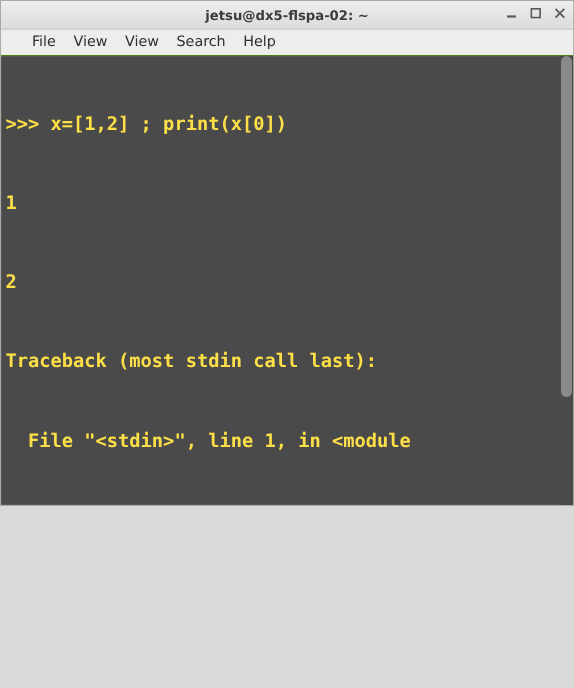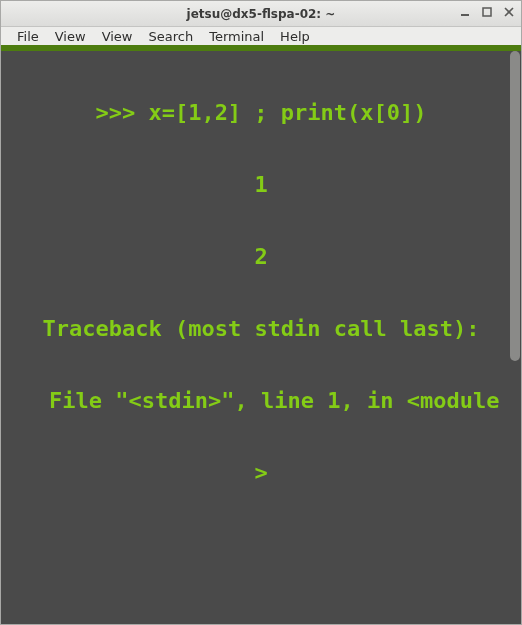--- a/index.html
+++ b/index.html
@@ -5,21 +5,21 @@
   * { margin: 0; padding: 0; box-sizing: border-box; }
   html, body {
     width: 522px;
     height: 625px;
     font-family: "DejaVu Sans", "Liberation Sans", Arial, sans-serif;
     background: #d9d9d7;
     overflow: hidden;
   }
   .window {
     width: 522px;
-    height: 625px;
+    height: 460px;
     background: #e8e8e6;
     display: flex;
     flex-direction: column;
     border: 1px solid #a8a8a6;
   }
   .titlebar {
     height: 26px;
     background: linear-gradient(to bottom, #ededeb, #dcdcda);
     display: flex;
     align-items: center;
@@ -49,42 +49,41 @@
     color: #5a5a58;
     cursor: pointer;
     line-height: 1;
   }
   .win-btn svg { display:block; }
   .menubar {
     height: 24px;
     background: #ededeb;
     display: flex;
     align-items: center;
-    padding: 0 8px;
-    border-bottom: 6px solid #4d7c0f;
+    padding: 0 20px;
+    border-bottom: 1px solid #4d7c0f;
   }
   .menu-item {
     padding: 3px 8px;
     font-size: 13px;
     color: #2e2e2d;
     cursor: pointer;
   }
   .terminal-area {
     flex: 1;
     background: #4a4a4a;
-    color: #84cc16;
+    color: #fde047;
     font-family: "DejaVu Sans Mono", "Liberation Mono", "Courier New", monospace;
-    font-size: 22px;
+    font-size: 17px;
     line-height: 24px;
     padding: 2px 4px;
     white-space: pre;
     overflow: hidden;
     position: relative;
     font-weight: 600;
-    text-align: center;
   }
   .term-line { min-height: 24px; }
   .scrollbar {
     position: absolute;
     right: 0;
     top: 0;
     bottom: 0;
     width: 12px;
     background: #4a4a4a;
   }
@@ -123,21 +122,20 @@
           </svg>
       </div>
     </div>
   </div>
 
   <div class="menubar">
     <div class="menu-item">File</div>
     <div class="menu-item">View</div>
     <div class="menu-item">View</div>
     <div class="menu-item">Search</div>
-    <div class="menu-item">Terminal</div>
     <div class="menu-item">Help</div>
   </div>
 
   <div class="terminal-area">
     <div class="term-line">&gt;&gt;&gt; x=[1,2] ; print(x[0])</div>
     <div class="term-line">1</div>
     <div class="term-line">2</div>
     <div class="term-line">Traceback (most stdin call last):</div>
     <div class="term-line">  File "&lt;stdin&gt;", line 1, in &lt;module</div>
     <div class="term-line">&gt;</div>

